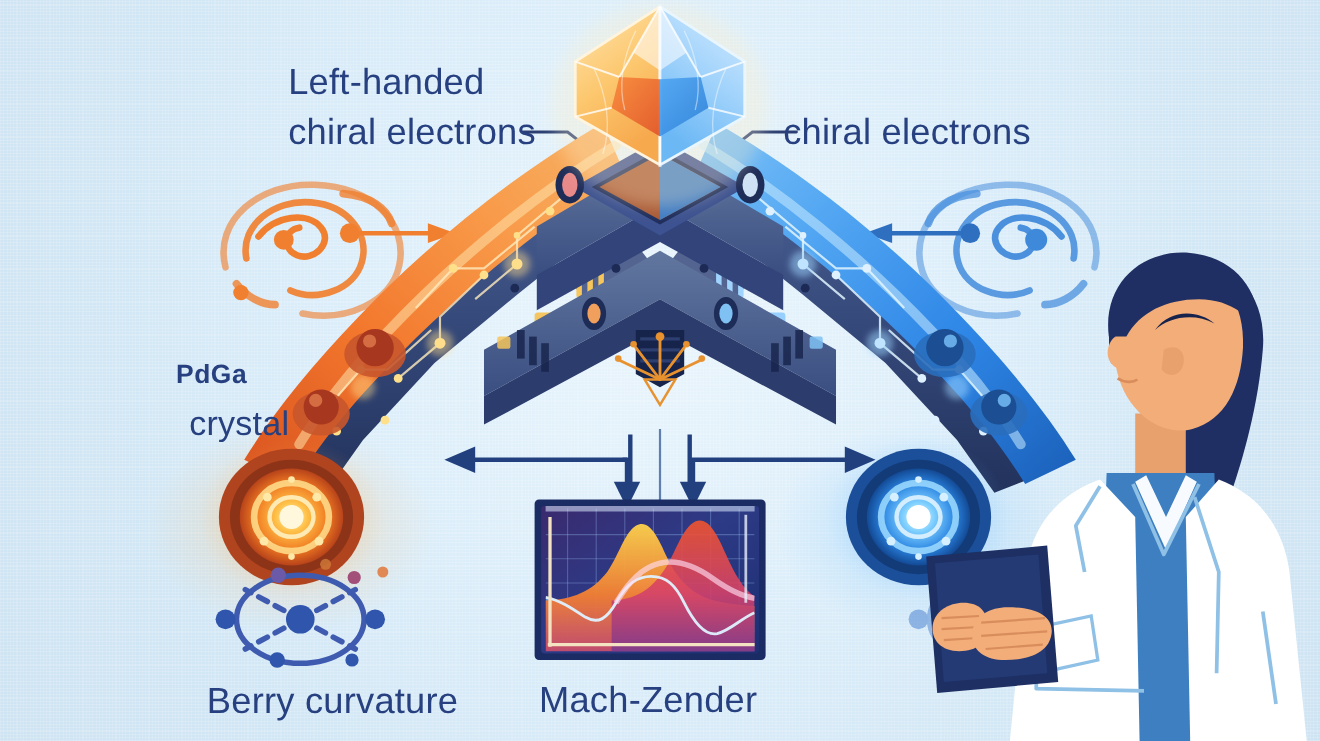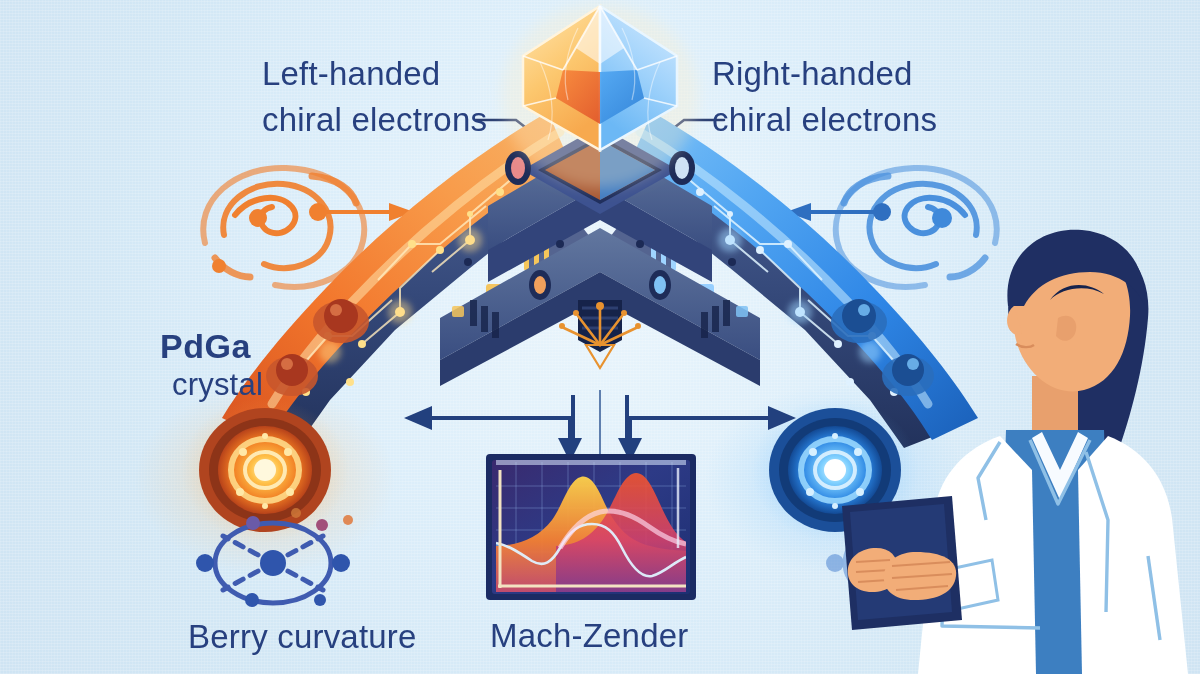--- a/index.html
+++ b/index.html
@@ -551,23 +551,22 @@
         <path d="M892 566 L950 562"></path>
           <path d="M892 578 L952 574"></path>
           <path d="M896 590 L948 586"></path>
       </g>
     </g>
   </svg>
 
   <div class="lbl lbl-lg" style="left:262px;top:52px;">Left-handed</div>
   <div class="lbl lbl-lg" style="left:262px;top:98px;">chiral electrons</div>
 
-  <div class="lbl lbl-lg" style="left:712px;top:52px;">Right-handed</div>
   <div class="lbl lbl-lg" style="left:712px;top:98px;">chiral electrons</div>
 
-  <div class="lbl" style="left:160px;top:327px;font-size:34px;font-weight:700;letter-spacing:.5px;">PdGa</div>
+  <div class="lbl" style="left:160px;top:327px;font-size:24px;font-weight:700;letter-spacing:.5px;">PdGa</div>
   <div class="lbl" style="left:172px;top:367px;font-size:31px;">crystal</div>
 
 
   <div class="lbl lbl-lg" style="left:490px;top:614px;">Mach-Zender</div>
   <div class="lbl lbl-lg" style="left:188px;top:615px;">Berry curvature</div>
 
 </div>
 
 </body></html>

